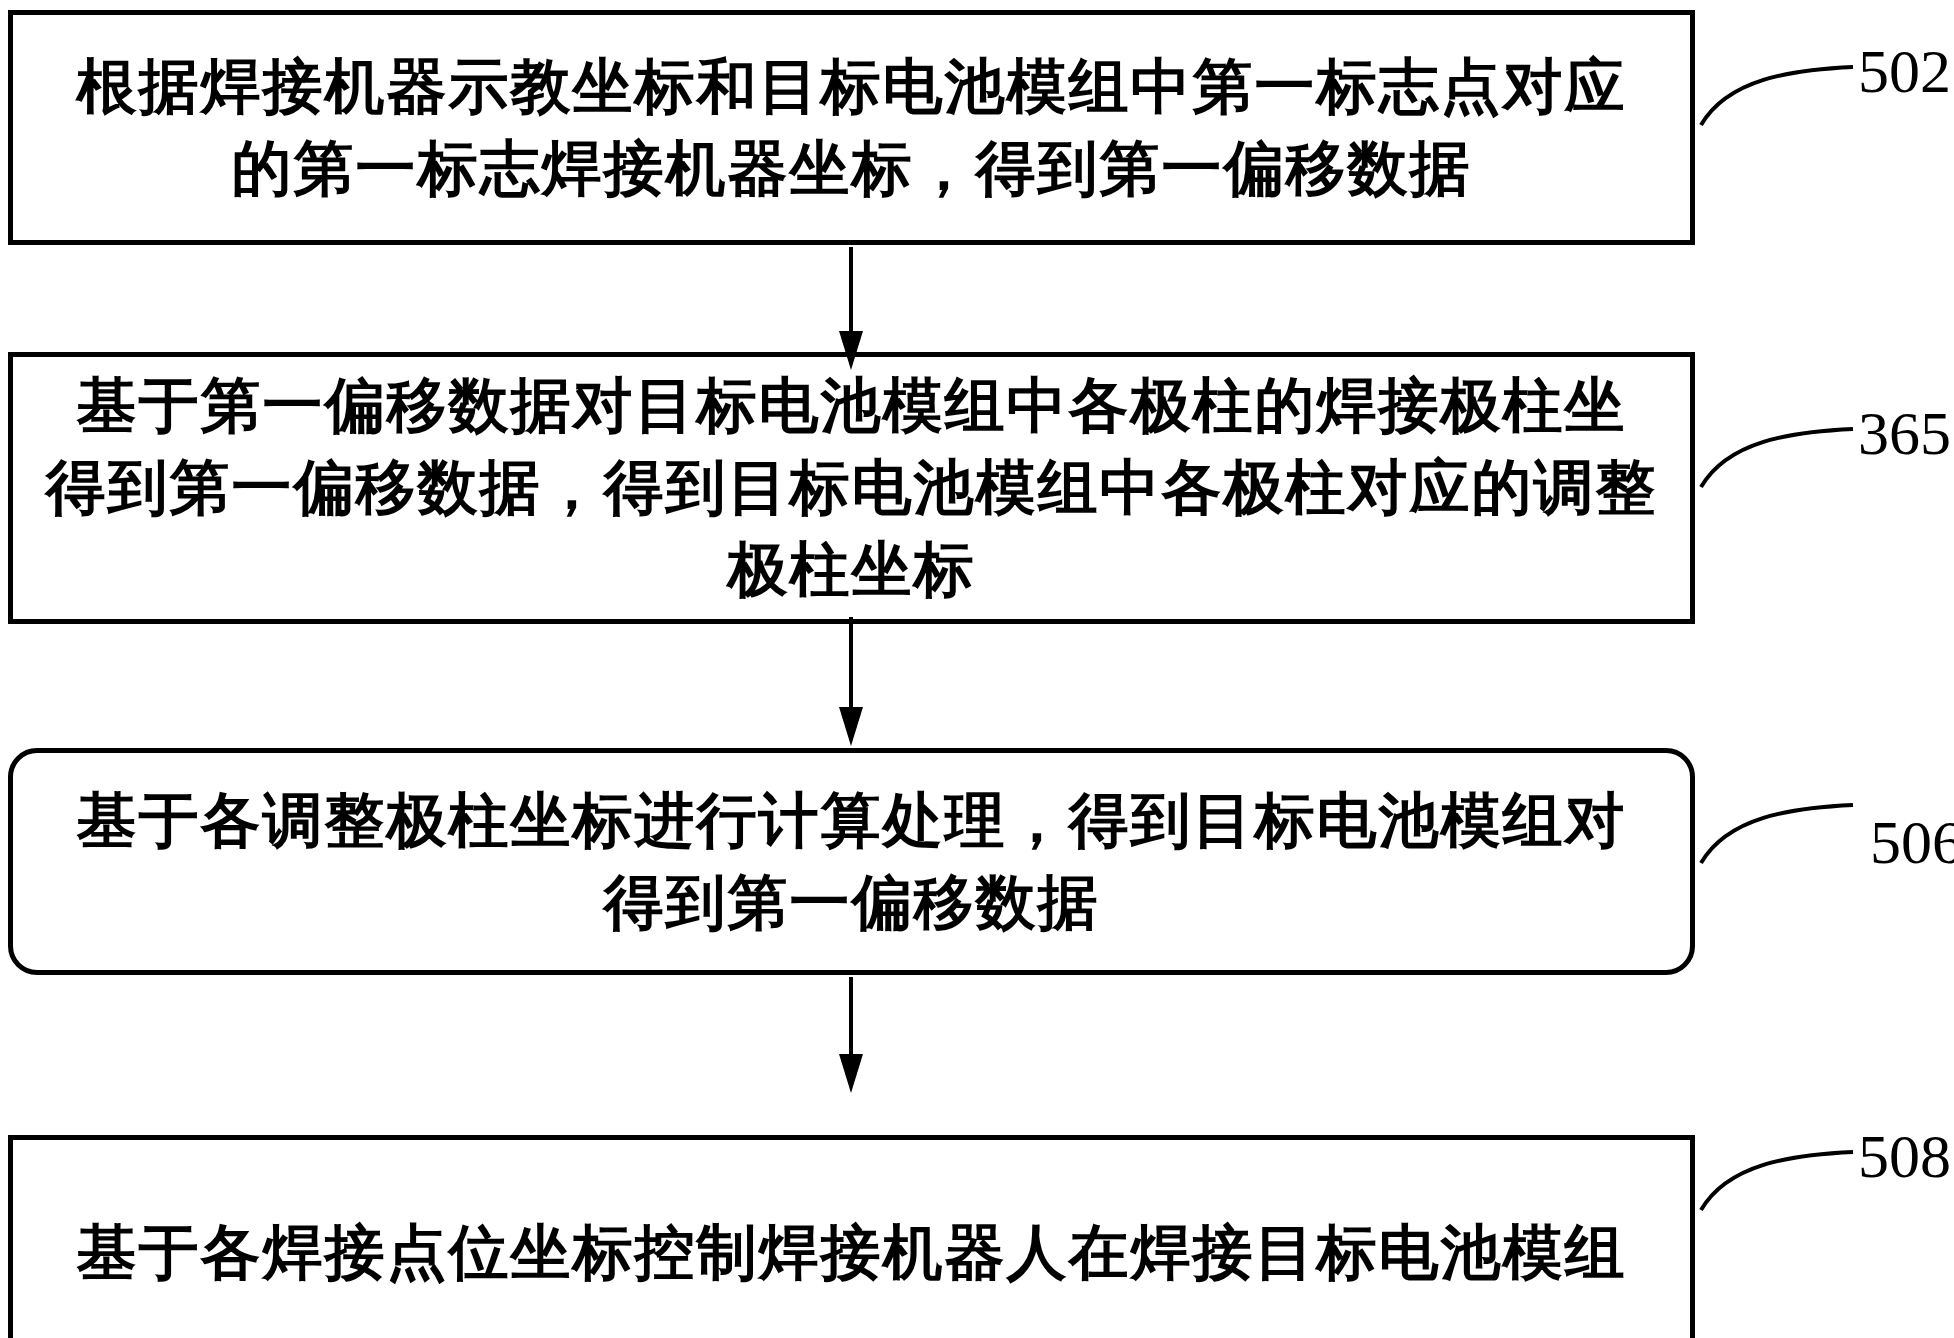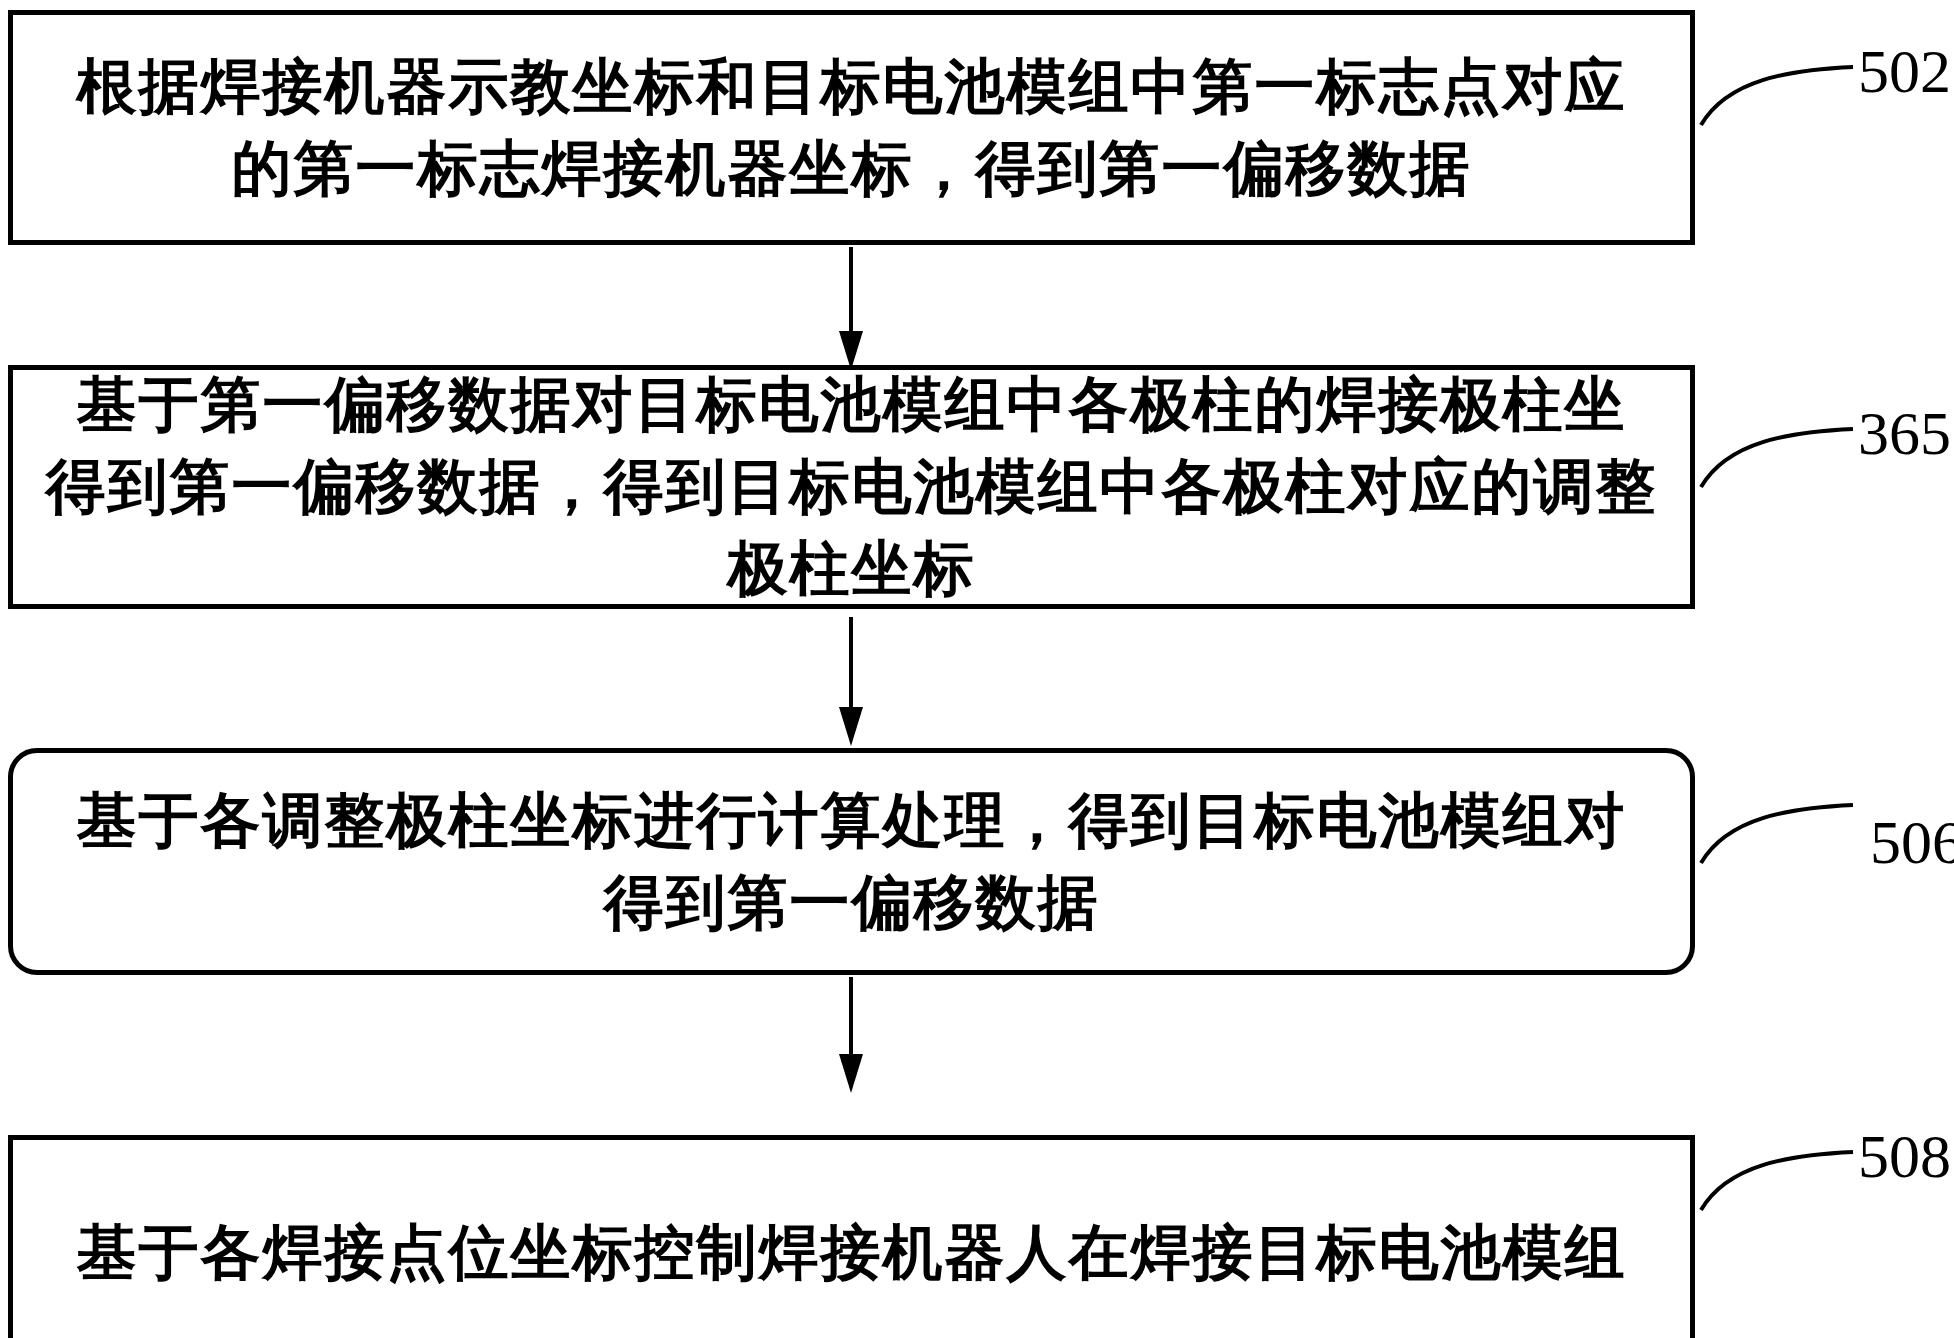--- a/index.html
+++ b/index.html
@@ -62,21 +62,21 @@
 
 <div class="canvas">
 
   <div class="flow-box" style="top:10px; height:235px;">
     <div class="box-text">
       <div class="line">根据焊接机器示教坐标和目标电池模组中第一标志点对应</div>
       <div class="line">的第一标志焊接机器坐标，得到第一偏移数据</div>
     </div>
   </div>
 
-  <div class="flow-box" style="top:365px; height:244px;">
+  <div class="flow-box" style="top:352px; height:272px;">
     <div class="box-text">
       <div class="line">基于第一偏移数据对目标电池模组中各极柱的焊接极柱坐</div>
       <div class="line">得到第一偏移数据，得到目标电池模组中各极柱对应的调整</div>
       <div class="line">极柱坐标</div>
     </div>
   </div>
 
   <div class="flow-box" style="top:748px; height:227px;border-radius:29px;">
     <div class="box-text">
       <div class="line">基于各调整极柱坐标进行计算处理，得到目标电池模组对</div>

